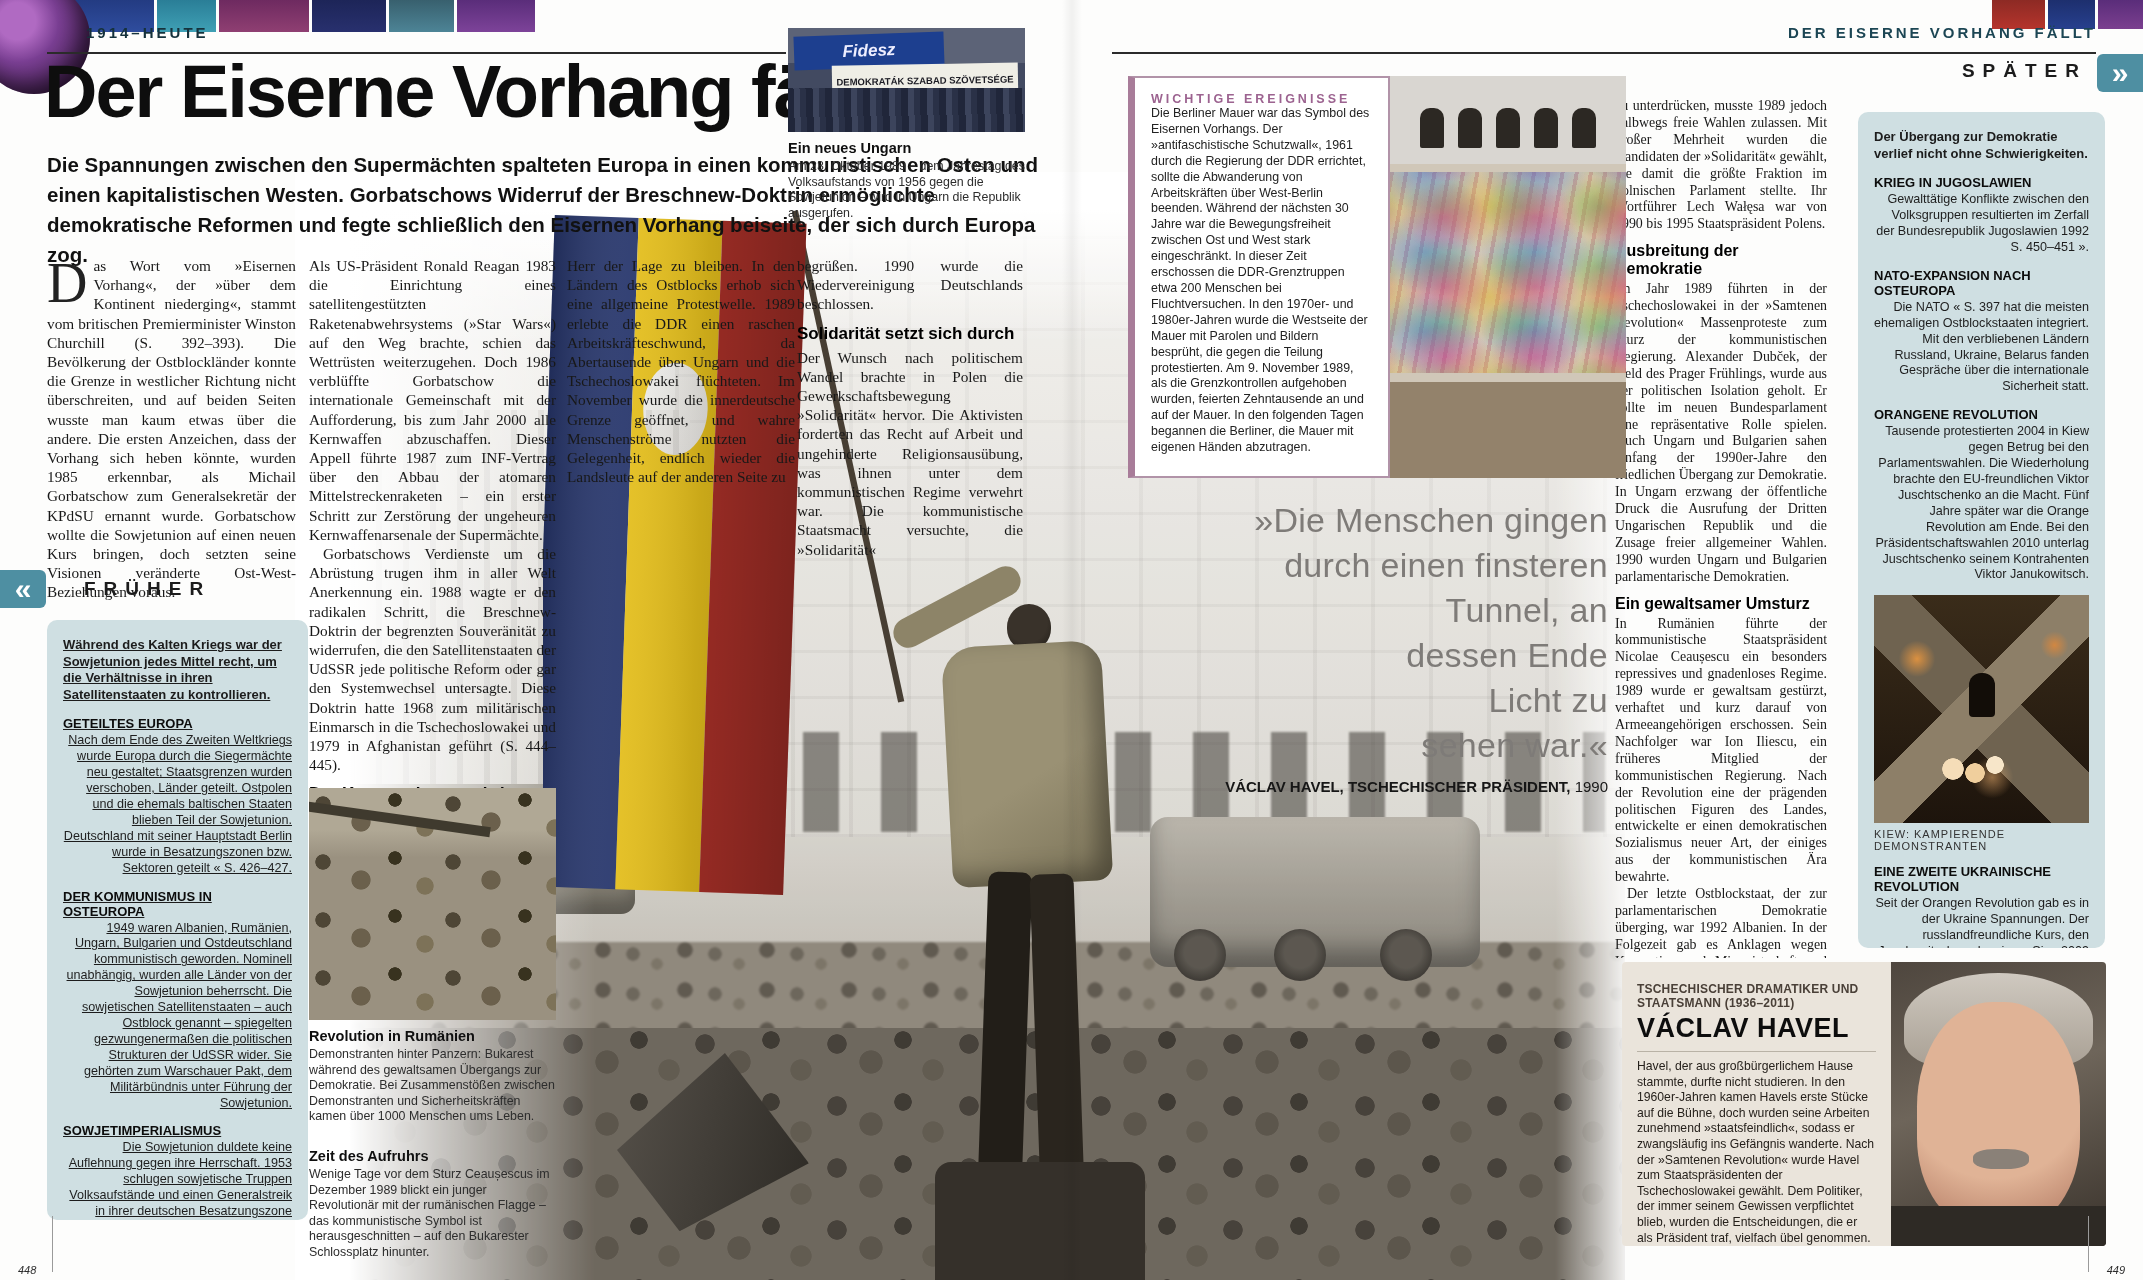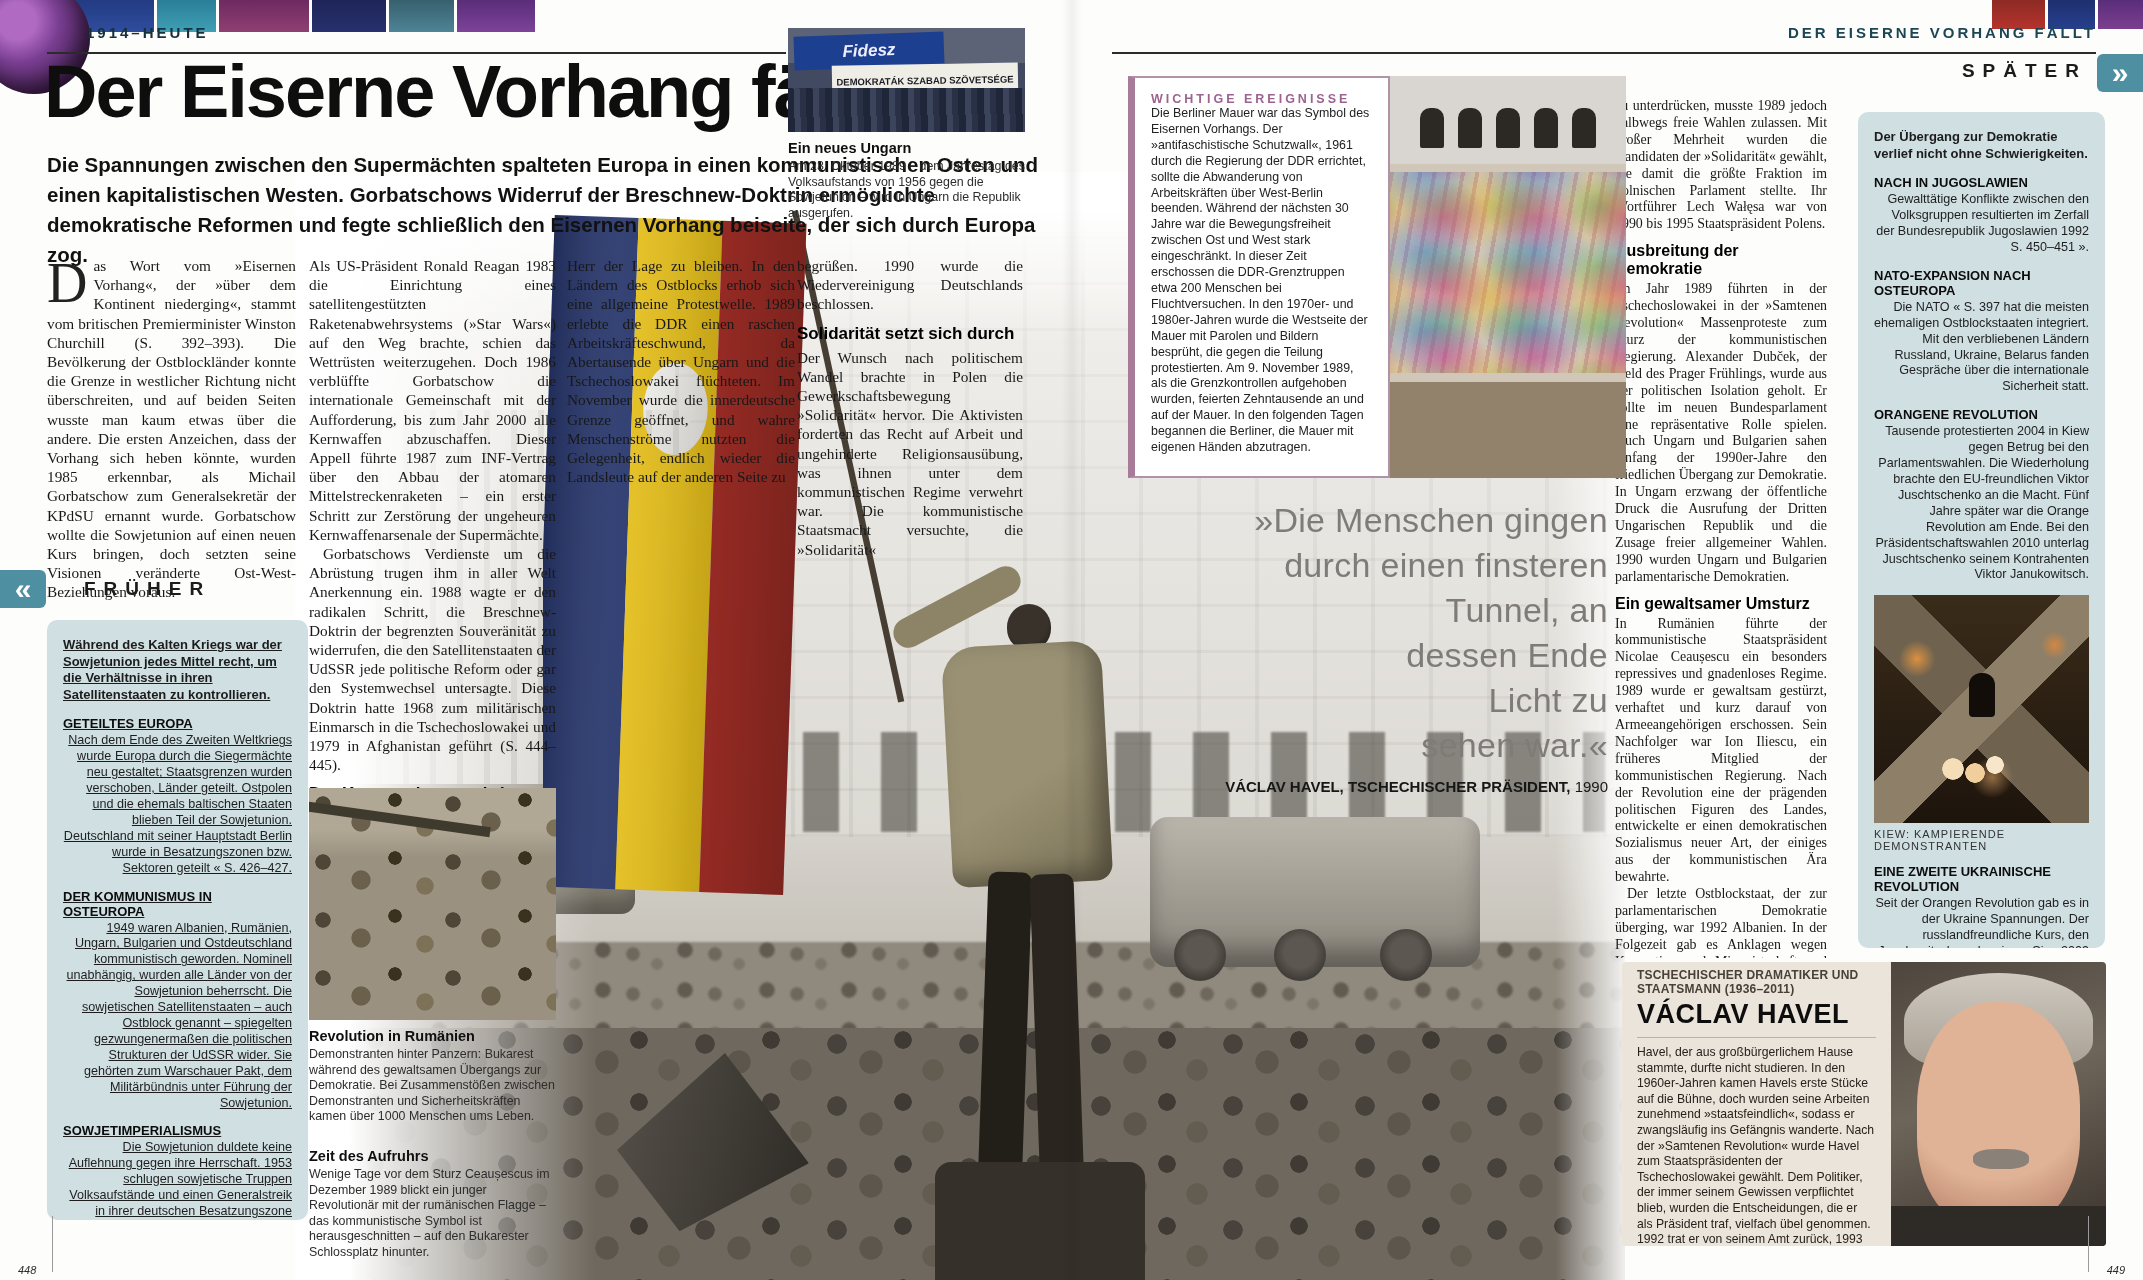--- a/index.html
+++ b/index.html
@@ -62,21 +62,21 @@
   .quote .attr .yr{font-weight:normal;}
 
   
   .rightcol{position:absolute;left:1615px;top:98px;width:212px;height:860px;z-index:10;
     font-family:"Liberation Serif",serif;font-size:13.9px;line-height:16.9px;text-align:justify;color:#181818;overflow:hidden;}
   .rightcol .subhead{font-size:16px;line-height:18px;margin:9px 0 3px 0;}
 
   
   .havel{position:absolute;left:1622px;top:962px;width:484px;height:284px;display:flex;z-index:11;
     background:#eae4db;border-radius:4px;overflow:hidden;}
-  .havel-text{width:269px;padding:6px 15px;}
+  .havel-text{width:269px;padding:20px 15px;}
   .havel-kicker{font-size:12px;font-weight:bold;color:#4a4038;letter-spacing:.2px;}
   .havel-name{font-size:27px;font-weight:bold;letter-spacing:.5px;color:#0d0d0d;margin:3px 0 7px 0;
     border-bottom:1px solid #b9b2a6;padding-bottom:7px;}
   .havel-body{font-size:12.2px;line-height:15.6px;color:#26211c;}
   .havel-photo{flex:1;position:relative;background:linear-gradient(160deg,#4e463e,#6e655a 45%,#3a332c);}
   .havel-face{position:absolute;left:12%;top:14%;width:76%;height:80%;border-radius:46% 46% 40% 40%;
     background:radial-gradient(circle at 48% 38%,#e0b396 0 55%,#c49077 80%,#a8755d);}
   .havel-hair{position:absolute;left:6%;top:4%;width:88%;height:34%;border-radius:50% 50% 30% 30%;
     background:linear-gradient(#cfc9c0,#a89f93);}
   .havel-stache{position:absolute;left:38%;top:66%;width:26%;height:7%;border-radius:40%;background:#8a8178;}
@@ -349,21 +349,21 @@
     <span data-name="right-text-2">Im Jahr 1989 führten in der Tschechoslowakei in der »Samtenen Revolution« Massenproteste zum Sturz der kommunistischen Regierung. Alexander Dubček, der Held des Prager Frühlings, wurde aus der politischen Isolation geholt. Er sollte im neuen Bundesparlament eine repräsentative Rolle spielen. Auch Ungarn und Bulgarien sahen Anfang der 1990er-Jahre den friedlichen Übergang zur Demokratie. In Ungarn erzwang der öffentliche Druck die Ausrufung der Dritten Ungarischen Republik und die Zusage freier allgemeiner Wahlen. 1990 wurden Ungarn und Bulgarien parlamentarische Demokratien.</span>
     <div class="subhead" data-name="heading-umsturz">Ein gewaltsamer Umsturz</div>
     <span data-name="right-text-3">In Rumänien führte der kommunistische Staatspräsident Nicolae Ceaușescu ein besonders repressives und gnadenloses Regime. 1989 wurde er gewaltsam gestürzt, verhaftet und kurz darauf von Armeeangehörigen erschossen. Sein Nachfolger war Ion Iliescu, ein früheres Mitglied der kommunistischen Regierung. Nach der Revolution eine der prägenden politischen Figuren des Landes, entwickelte er einen demokratischen Sozialismus neuer Art, der einiges aus der kommunistischen Ära bewahrte.</span>
     <div style="text-indent:12px;" data-name="right-text-4">Der letzte Ostblockstaat, der zur parlamentarischen Demokratie überging, war 1992 Albanien. In der Folgezeit gab es Anklagen wegen Korruption und Misswirtschaft und große Probleme mit dem organisierten Verbrechen. 2014 verpflichtete sich die Regierung zu Reformen, sodass das Land jetzt offiziell Beitrittskandidat der Europäischen Union ist.</div>
   </div>
 
   <div class="era-flag right" data-name="chevrons-right-icon" style="top:54px;">»</div>
   <div class="era-label" data-name="spaeter-label" style="right:56px;top:60px;">SPÄTER</div>
   <div class="sidebox" data-name="spaeter-sidebar" style="left:1858px;top:112px;width:247px;height:836px;">
     <div class="s-intro" data-name="spaeter-intro">Der Übergang zur Demokratie verlief nicht ohne Schwierigkeiten.</div>
-    <h4 data-name="spaeter-section-heading">NACH IN JUGOSLAWIEN</h4>
+    <h4 data-name="spaeter-section-heading">KRIEG IN JUGOSLAWIEN</h4>
     <p data-name="spaeter-section-text">Gewalttätige Konflikte zwischen den Volksgruppen resultierten im Zerfall der Bundesrepublik Jugoslawien 1992 S. 450–451 ».</p>
     <h4 data-name="spaeter-section-heading">NATO-EXPANSION NACH OSTEUROPA</h4>
     <p data-name="spaeter-section-text">Die NATO « S. 397 hat die meisten ehemaligen Ostblockstaaten integriert. Mit den verbliebenen Ländern Russland, Ukraine, Belarus fanden Gespräche über die internationale Sicherheit statt.</p>
     <h4 data-name="spaeter-section-heading">ORANGENE REVOLUTION</h4>
     <p data-name="spaeter-section-text">Tausende protestierten 2004 in Kiew gegen Betrug bei den Parlamentswahlen. Die Wiederholung brachte den EU-freundlichen Viktor Juschtschenko an die Macht. Fünf Jahre später war die Orange Revolution am Ende. Bei den Präsidentschaftswahlen 2010 unterlag Juschtschenko seinem Kontrahenten Viktor Janukowitsch.</p>
     <div class="photo ph-kiew" data-name="photo-kiew-zeltlager" style="position:relative;width:215px;height:228px;margin-top:12px;">
       <div class="person" data-name="protester-silhouette"></div>
       <div class="balloons" data-name="balloons"></div>
     </div>
     <div class="side-photo-cap" data-name="kiew-caption">KIEW: KAMPIERENDE DEMONSTRANTEN</div>

